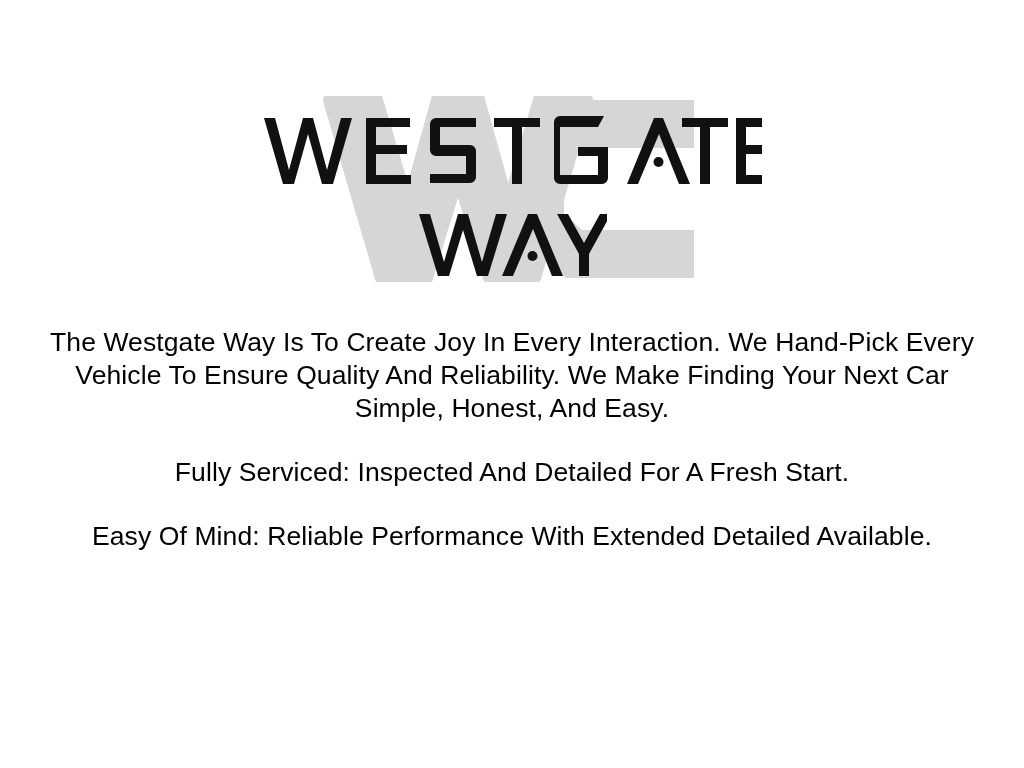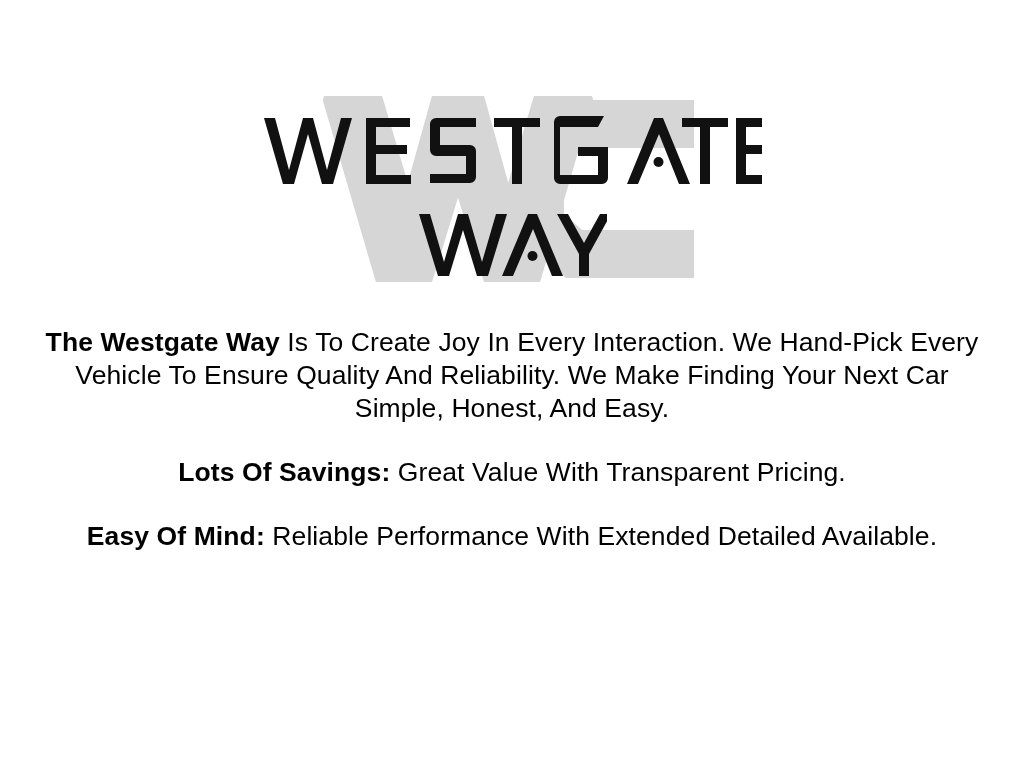--- a/index.html
+++ b/index.html
@@ -84,21 +84,21 @@
     color: #000000;
     font-family: "Liberation Sans", sans-serif;
     font-stretch: condensed;
   }
 
   .para + .para { margin-top: 31px; }
 
   .para-intro { width: 940px; margin-left: auto; margin-right: auto; }
   .para-wide  { width: 990px; margin-left: auto; margin-right: auto; }
 
-  .lead { font-weight: 700; }
+  .lead { font-weight: 400; }
 </style>
 </head>
 <body>
 
 <div class="page">
 
   <div class="logo-block">
 
     <svg class="logo-watermark" viewBox="0 0 380 186" aria-hidden="true">
 
@@ -148,20 +148,20 @@
         </svg>
       </div>
 
     </div>
   </div>
 
   <div class="copy">
 
     <p class="para para-intro"><span class="lead">The Westgate Way</span><span> Is To Create Joy In Every Interaction. We Hand-Pick Every Vehicle To Ensure Quality And Reliability. We Make Finding Your Next Car Simple, Honest, And Easy.</span></p>
 
+    <p class="para para-wide"><span class="lead">Fully Serviced:</span><span> Inspected And Detailed For A Fresh Start.</span></p>
 
-    <p class="para para-wide"><span class="lead">Lots Of Savings:</span><span> Great Value With Transparent Pricing.</span></p>
 
     <p class="para para-wide"><span class="lead">Easy Of Mind:</span><span> Reliable Performance With Extended Detailed Available.</span></p>
 
   </div>
 
 </div>
 
 </body></html>

